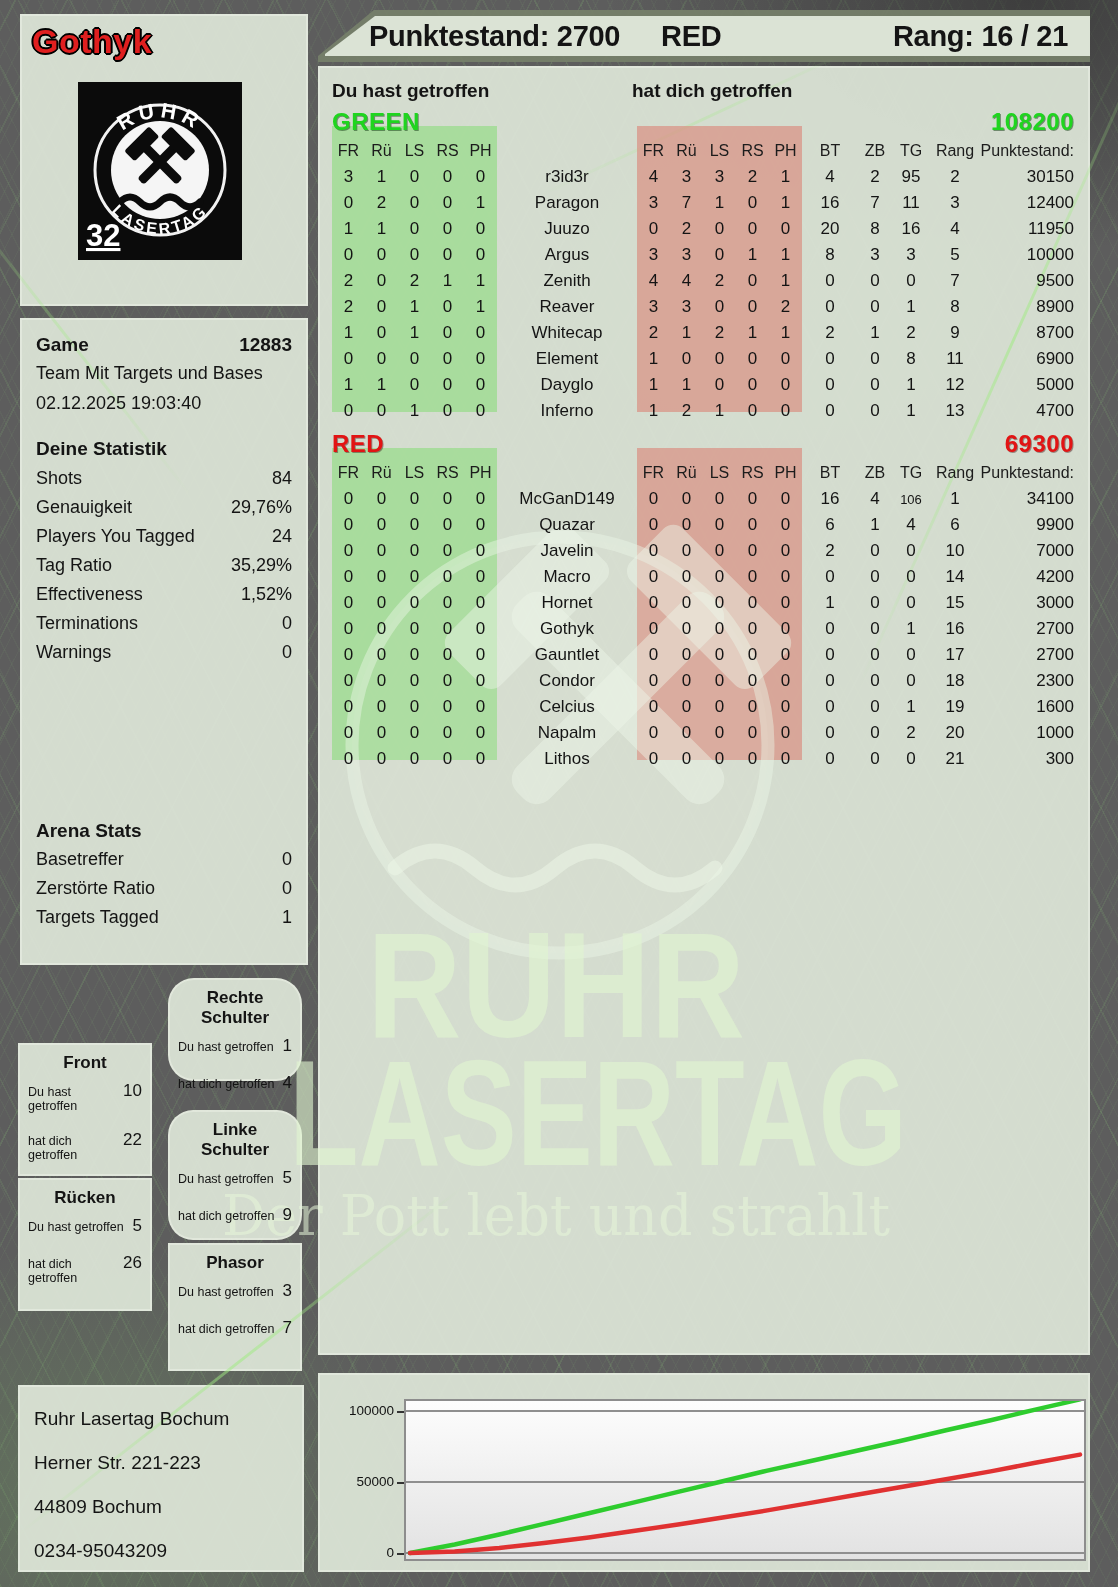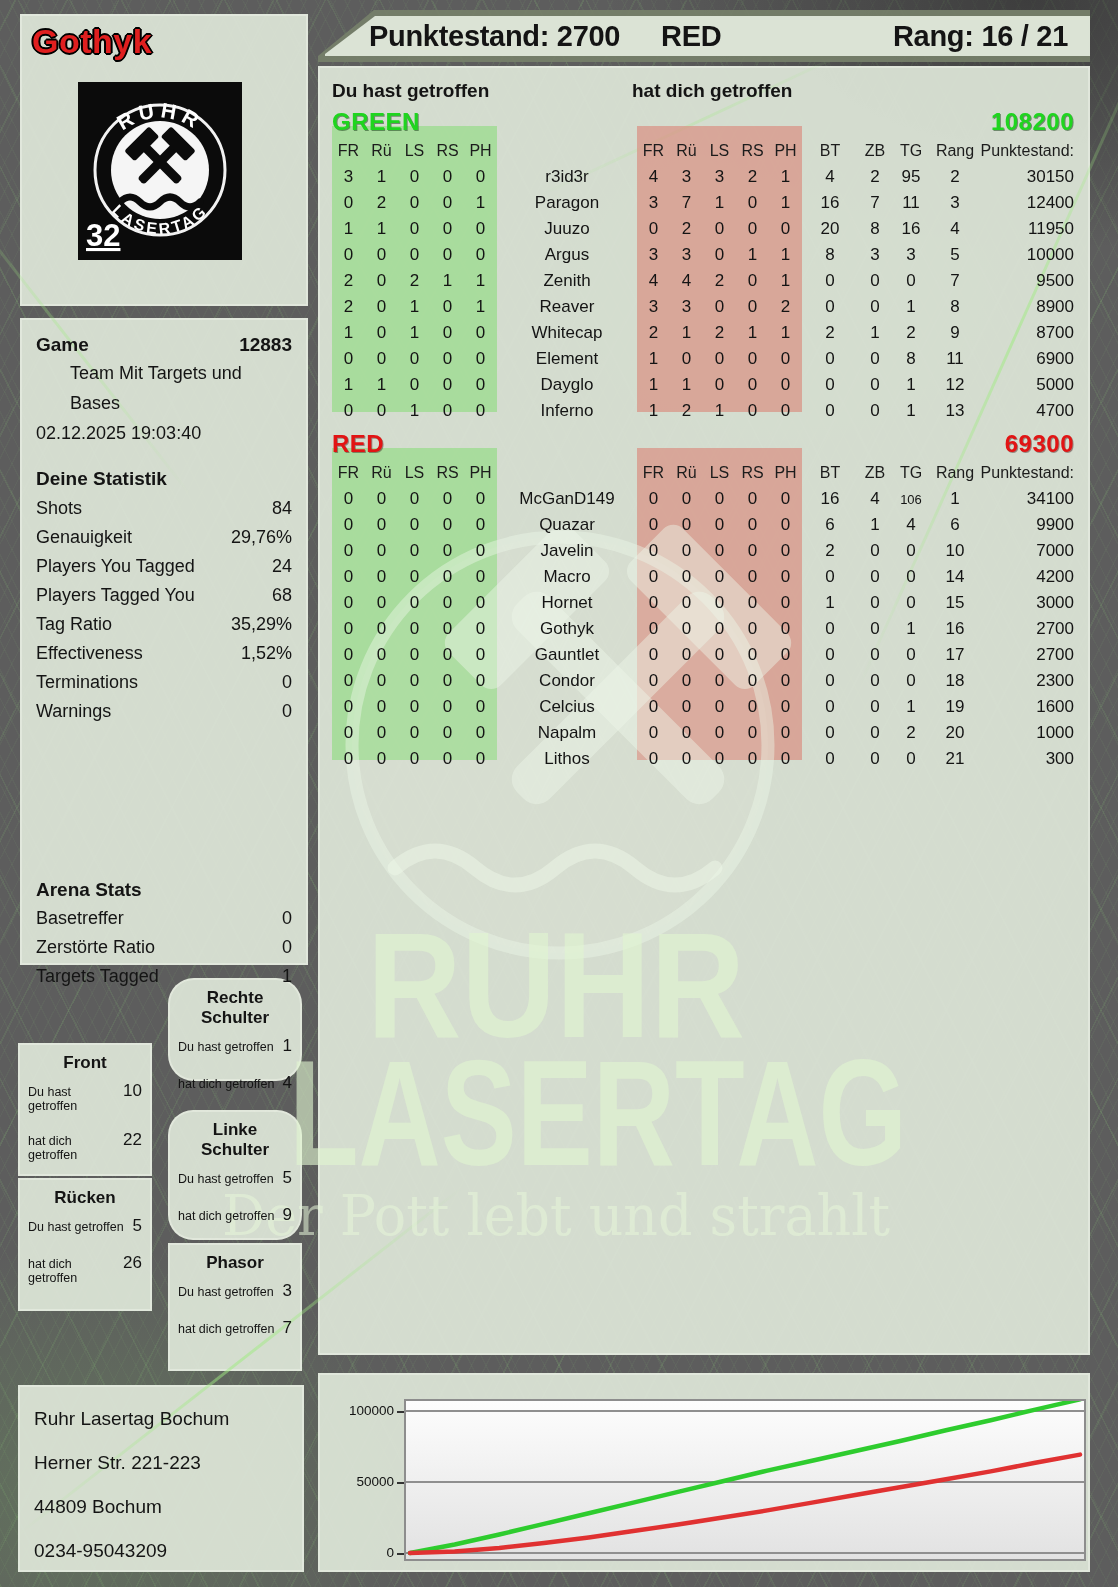--- a/index.html
+++ b/index.html
@@ -29,21 +29,21 @@
   .player-panel{left:20px;top:14px;width:288px;height:292px;}
   .player-name{margin:6px 0 0 10px;font-size:34px;font-weight:bold;color:#e01f1f;letter-spacing:.5px;
     text-shadow:-2px 0 #000,2px 0 #000,0 -2px #000,0 2px #000,-1px -1px #000,1px 1px #000,1px -1px #000,-1px 1px #000;}
   .logo{position:absolute;left:56px;top:60px;width:164px;height:178px;}
 
   .stats-panel{left:20px;top:318px;width:288px;height:647px;font-size:18px;}
   .stats-panel .pc{padding:12px 14px 0 14px;box-sizing:border-box;}
   .kv{display:flex;justify-content:space-between;line-height:29px;gap:36px;}
   .kv .v{text-align:right;}
   .game-row{font-weight:bold;font-size:19px;line-height:26px;}
-  .game-mode{line-height:30px;margin-left:34px;}
+  .game-mode{line-height:30px;}
   .game-date{line-height:30px;}
   .sec-title{font-weight:bold;font-size:19px;line-height:30px;margin-top:16px;}
   .arena-title{margin-top:150px;line-height:28px;}
 
   .zone{font-size:12.5px;}
   .zone .pc{padding:8px 8px 0 8px;box-sizing:border-box;}
   .zone-title{text-align:center;font-weight:bold;font-size:17px;margin-bottom:8px;}
   .zone-row{display:flex;justify-content:space-between;align-items:baseline;margin-top:4px;}
   .zone-row + .zone-row{margin-top:17px;}
   .zone-row .v{font-size:17px;}
@@ -158,24 +158,20 @@
           </div>
           <div class="kv">
             <span>Genauigkeit</span>
             <span class="v">29,76%</span>
           </div>
           <div class="kv">
             <span>Players You Tagged</span>
             <span class="v">24</span>
           </div>
           <div class="kv">
-            <span>Players Tagged You</span>
-            <span class="v">68</span>
-          </div>
-          <div class="kv">
             <span>Tag Ratio</span>
             <span class="v">35,29%</span>
           </div>
           <div class="kv">
             <span>Effectiveness</span>
             <span class="v">1,52%</span>
           </div>
           <div class="kv">
             <span>Terminations</span>
             <span class="v">0</span>

